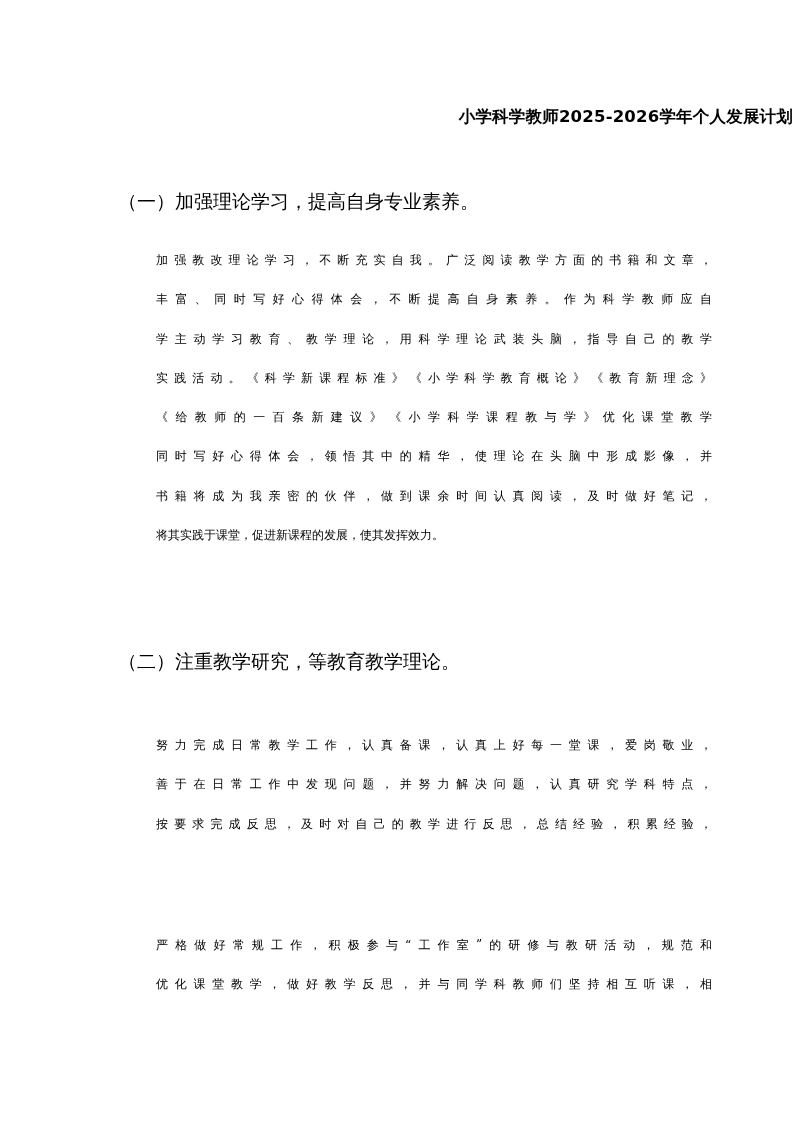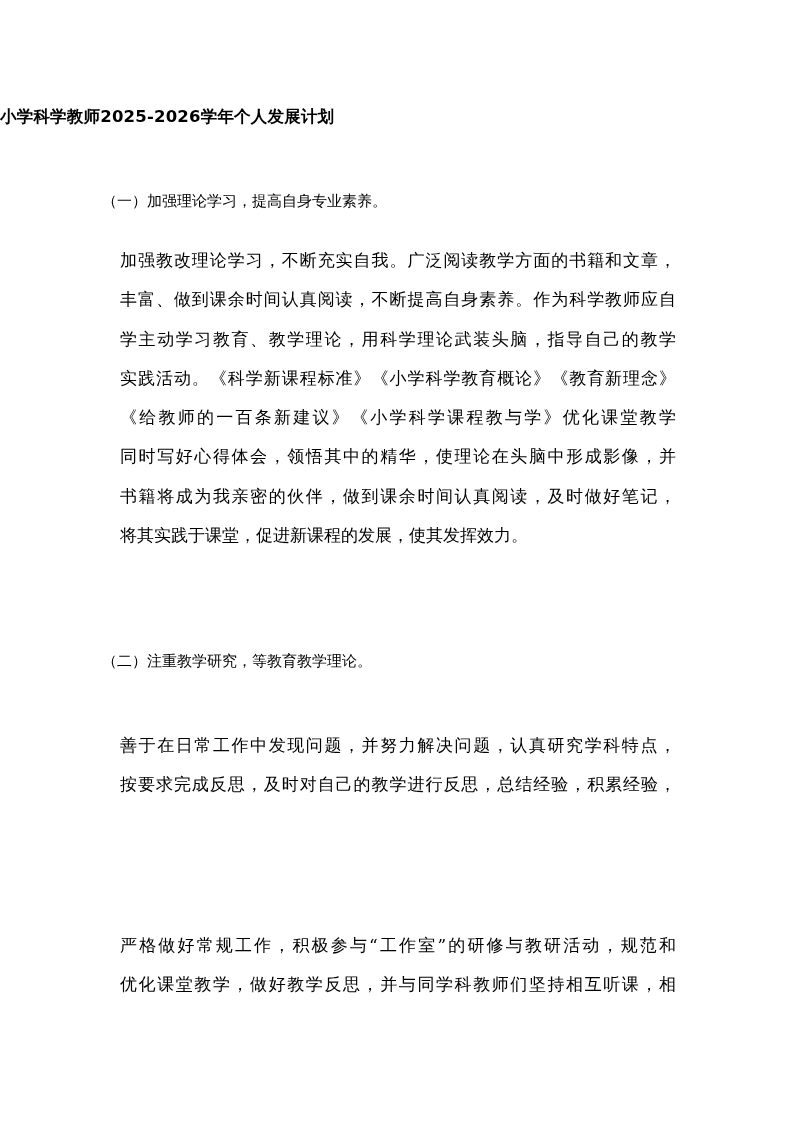--- a/index.html
+++ b/index.html
@@ -20,76 +20,78 @@
       left: 0; top: 0;
       width: 793px;
       height: 1122px;
       background: #ffffff;
     }
     .title {
       position: absolute;
       top: 104px;
       left: 0;
       width: 793px;
-      text-align: left;
+      text-align: right;
       font-family: "DejaVu Sans", "Liberation Sans", sans-serif;
       font-weight: bold;
       font-size: 16.5px;
       letter-spacing: 0.2px;
       line-height: 26px;
     }
     .heading {
       position: absolute;
-      left: 102px;
-      font-size: 15px;
+      left: 118px;
+      font-size: 19px;
       line-height: 26px;
       white-space: nowrap;
     }
     .para {
       position: absolute;
       left: 120px;
       width: 560px;
     }
     .line {
       display: block;
       height: 39.3px;
       line-height: 26px;
-      font-size: 17px;
+      font-size: 12px;
       white-space: nowrap;
       text-align: justify;
       text-align-last: justify;
       width: 556px;
+      margin-left: 36px;
     }
     .line.last {
       text-align-last: left;
     }
   </style>
 </head>
 <body>
 
 <div class="page">
 
   <div class="title">小学科学教师2025-2026学年个人发展计划</div>
 
   <div class="heading" style="top:188px;">（一）加强理论学习，提高自身专业素养。</div>
 
   <div class="para" style="top:247px;">
     <span class="line">加强教改理论学习，不断充实自我。广泛阅读教学方面的书籍和文章，</span>
-    <span class="line">丰富、做到课余时间认真阅读，不断提高自身素养。作为科学教师应自</span>
+    <span class="line">丰富、同时写好心得体会，不断提高自身素养。作为科学教师应自</span>
     <span class="line">学主动学习教育、教学理论，用科学理论武装头脑，指导自己的教学</span>
     <span class="line">实践活动。《科学新课程标准》《小学科学教育概论》《教育新理念》</span>
     <span class="line">《给教师的一百条新建议》《小学科学课程教与学》优化课堂教学</span>
     <span class="line">同时写好心得体会，领悟其中的精华，使理论在头脑中形成影像，并</span>
     <span class="line">书籍将成为我亲密的伙伴，做到课余时间认真阅读，及时做好笔记，</span>
     <span class="line last">将其实践于课堂，促进新课程的发展，使其发挥效力。</span>
   </div>
 
   <div class="heading" style="top:648px;">（二）注重教学研究，等教育教学理论。</div>
 
   <div class="para" style="top:732px;">
+    <span class="line">努力完成日常教学工作，认真备课，认真上好每一堂课，爱岗敬业，</span>
     <span class="line">善于在日常工作中发现问题，并努力解决问题，认真研究学科特点，</span>
     <span class="line">按要求完成反思，及时对自己的教学进行反思，总结经验，积累经验，</span>
   </div>
 
   <div class="para" style="top:932px;">
     <span class="line">严格做好常规工作，积极参与“工作室”的研修与教研活动，规范和</span>
     <span class="line">优化课堂教学，做好教学反思，并与同学科教师们坚持相互听课，相</span>
   </div>
 
 </div>

